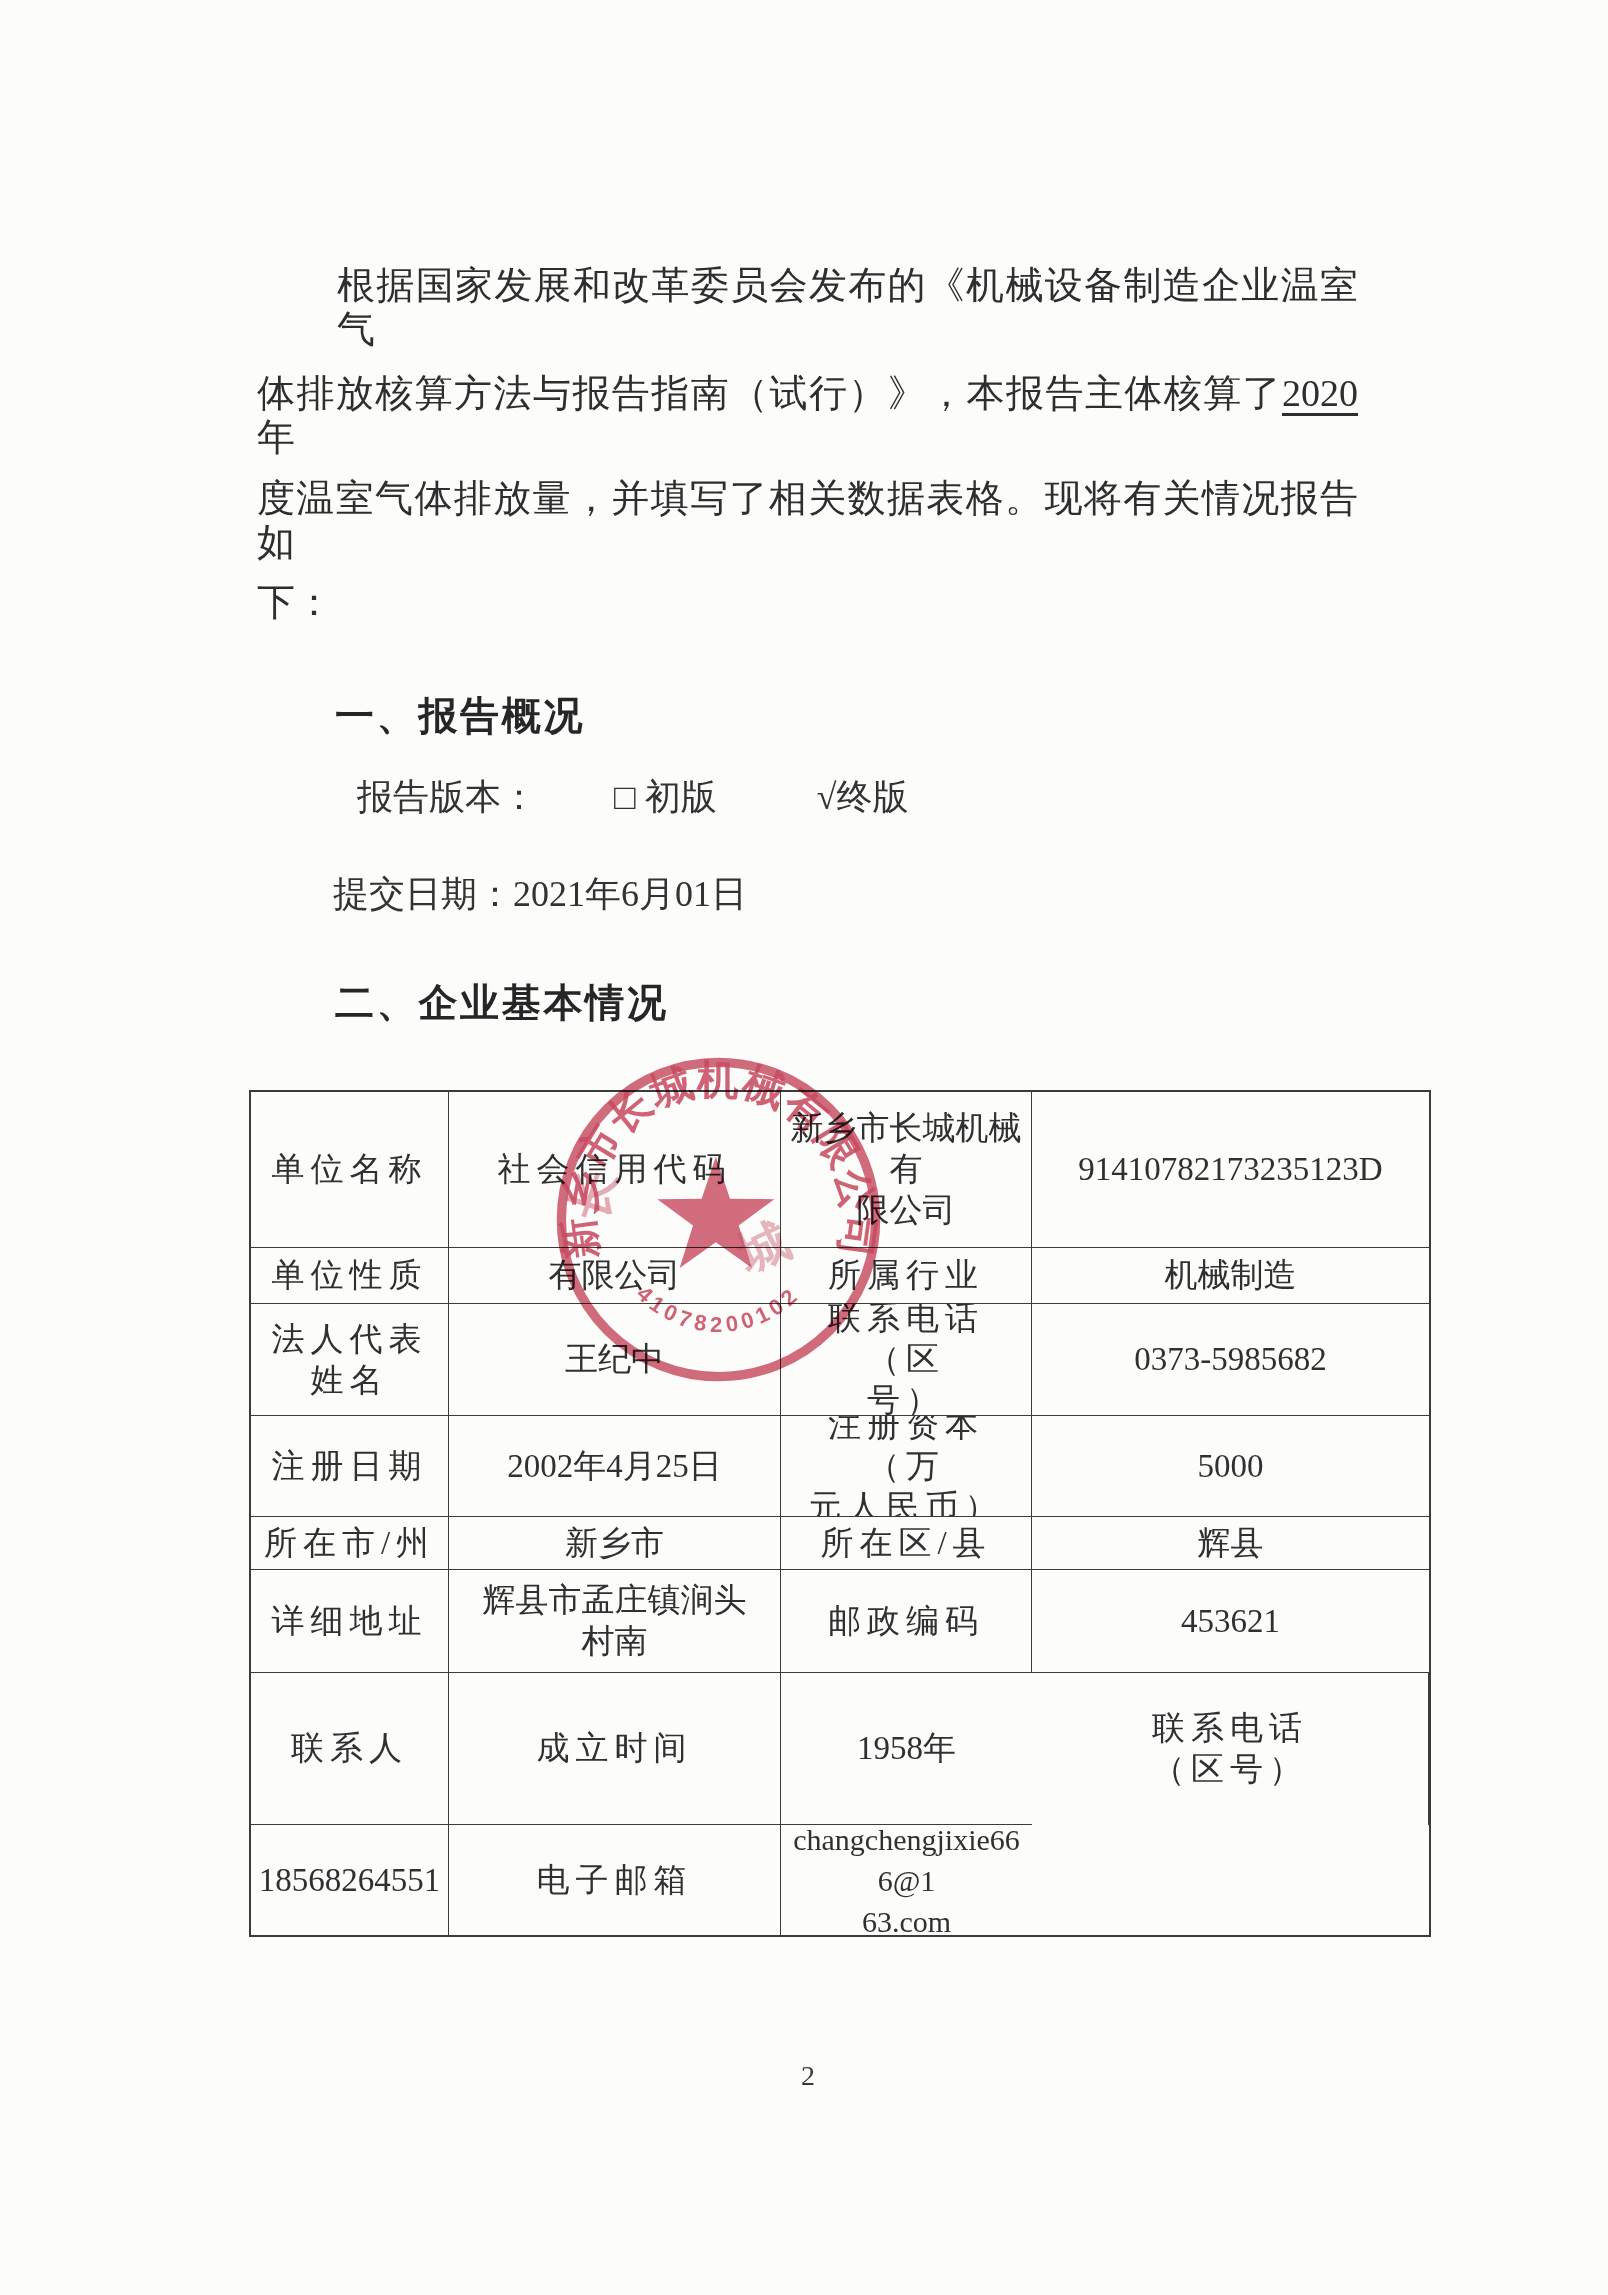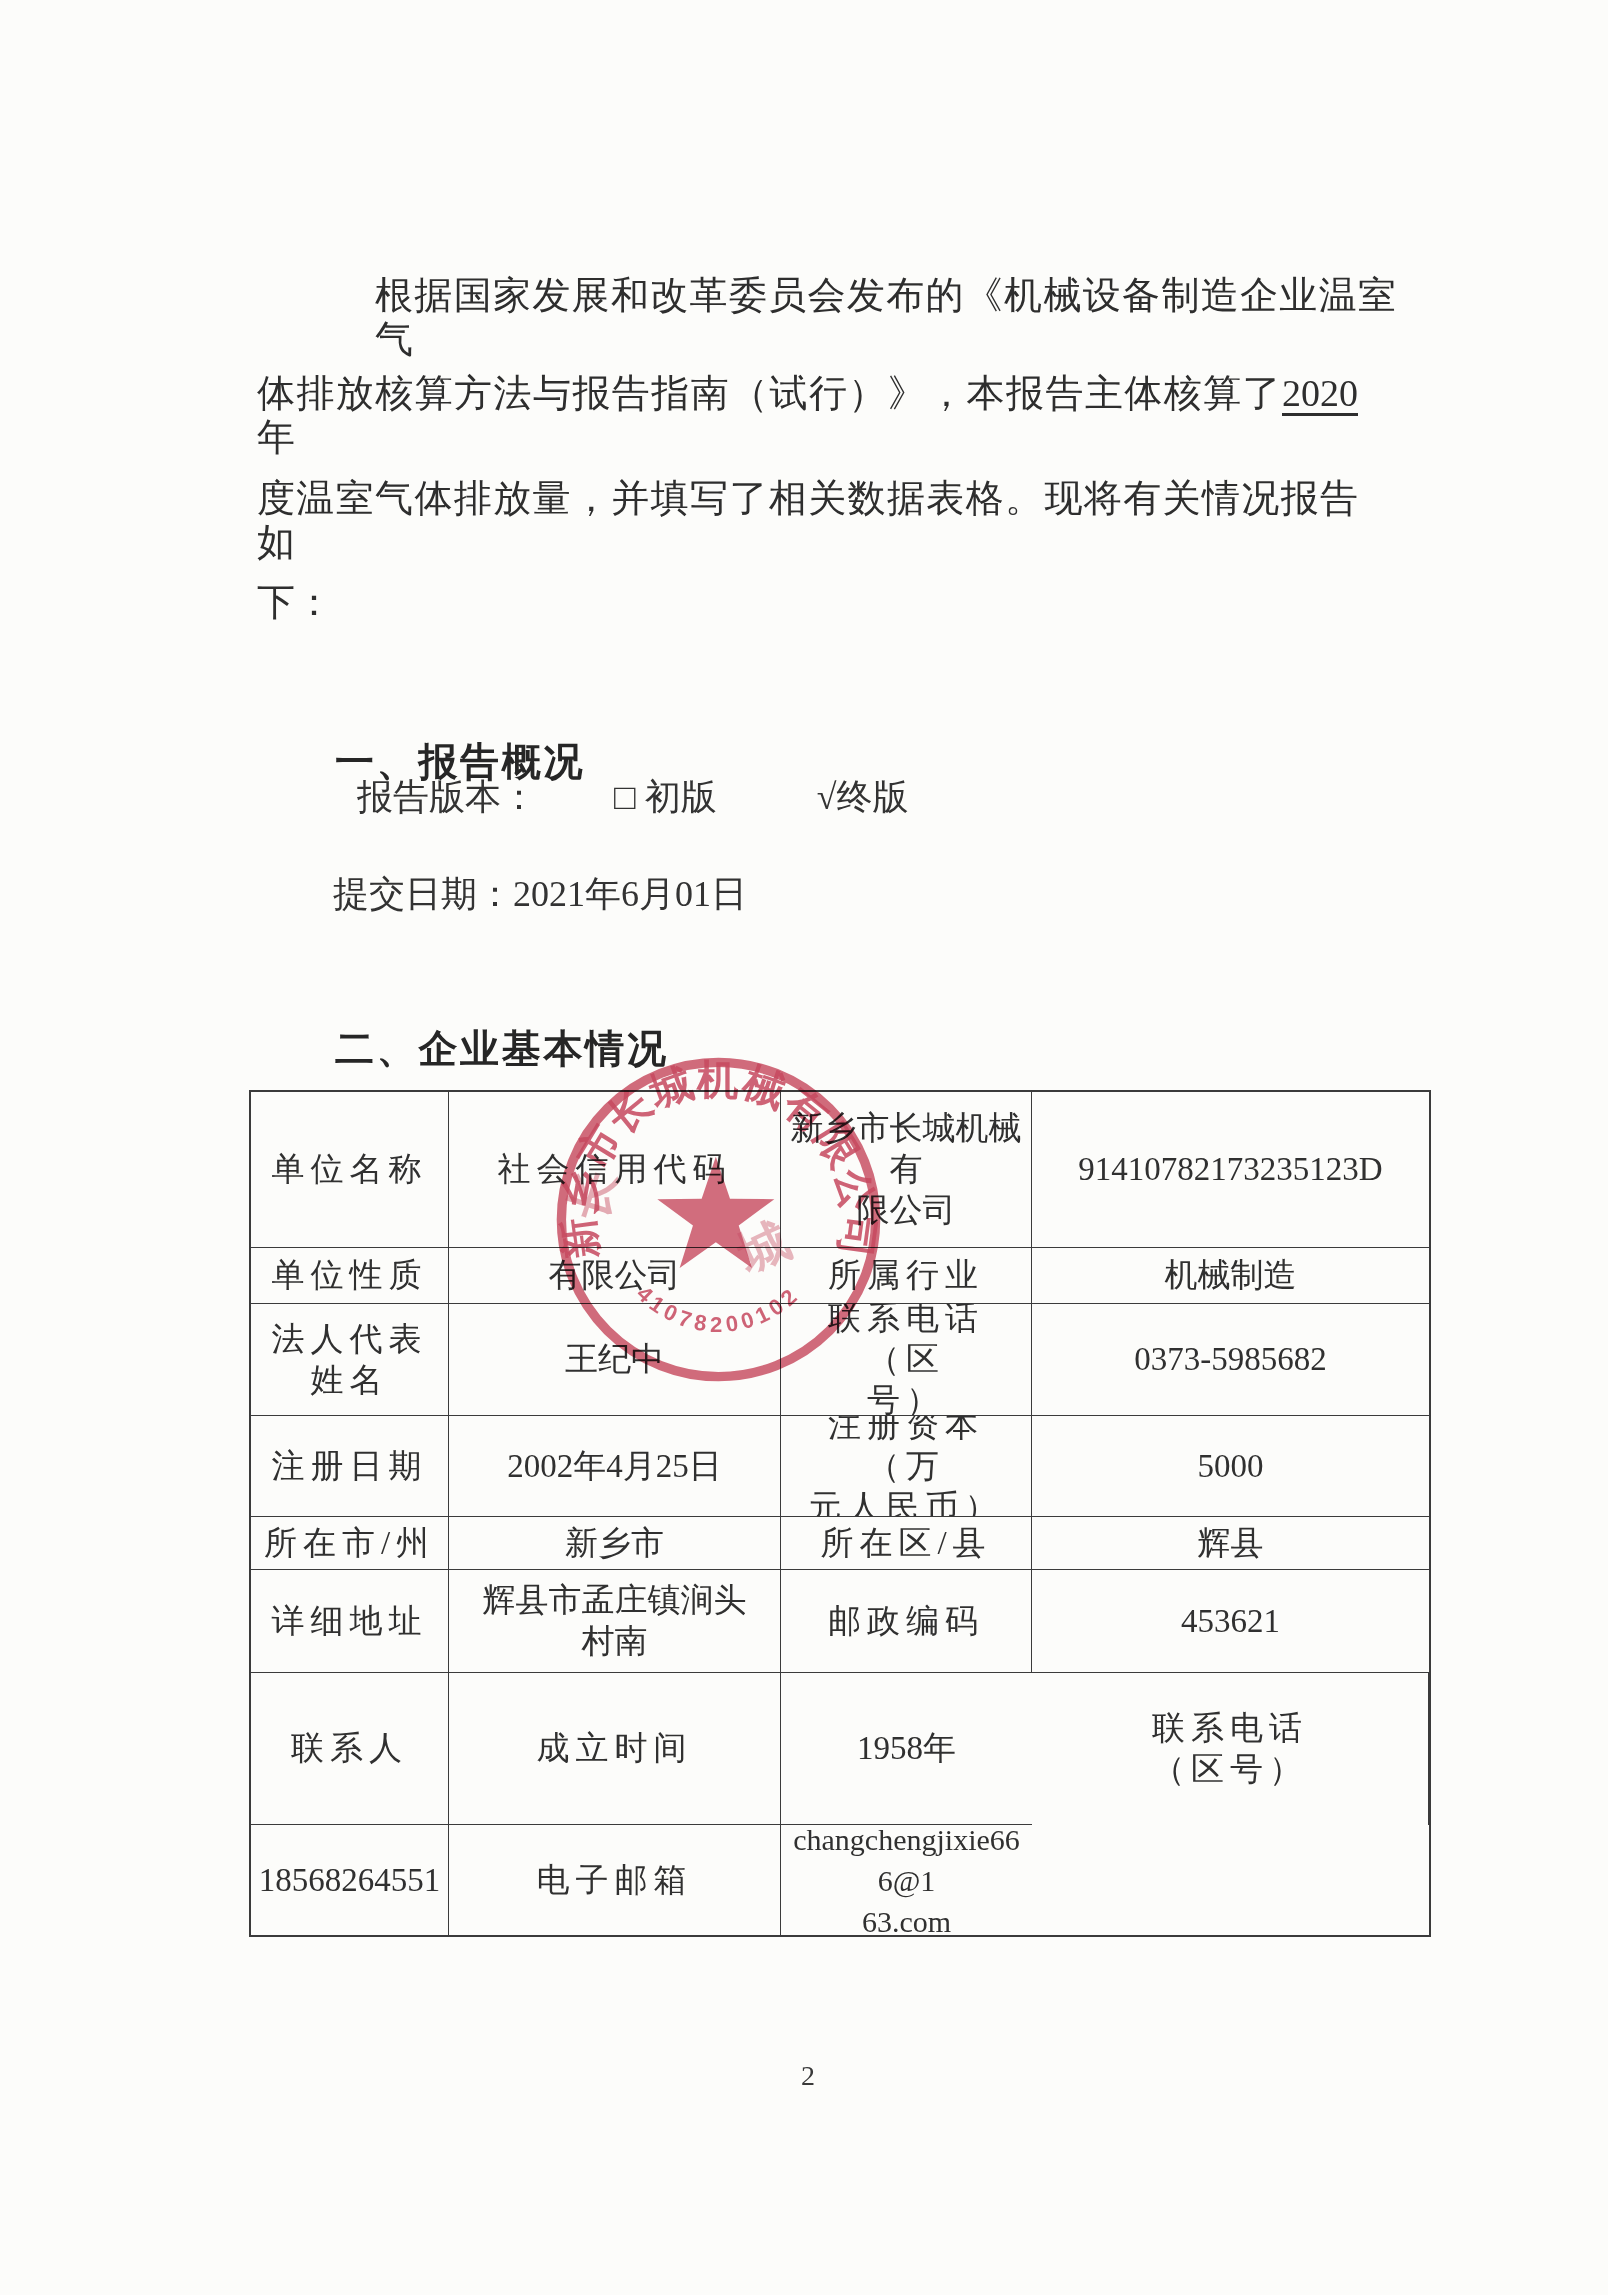--- a/index.html
+++ b/index.html
@@ -29,21 +29,20 @@
     text-underline-offset:6.7px;
   }
   .h-sec{
     position:absolute;
     font-family:Liberation Serif, serif;
     font-weight:700;
     font-size:39px;
     letter-spacing:2.7px;
     color:#262626;
     white-space:nowrap;
-    margin-top:46px;
   }
   .meta-line{
     position:absolute;
     font-size:36px;
     white-space:nowrap;
     color:#333;
   }
   .opt{display:inline-block;}
   .opt-init{margin-left:77px;}
   .opt-final{margin-left:100px;}
@@ -93,21 +92,21 @@
     text-align:center;
     font-size:28px;
     color:#3a3a3a;
   }
 </style>
 </head>
 <body>
 
 <div class="page">
 
-  <div class="line just" style="left:337px;top:273px;width:1021px;margin-left:38px;">根据国家发展和改革委员会发布的《机械设备制造企业温室气</div>
+  <div class="line just" style="left:337px;top:263px;width:1021px;">根据国家发展和改革委员会发布的《机械设备制造企业温室气</div>
 
   <div class="line just" style="left:257px;top:371px;width:1101px;">
     <span>体排放核算方法与报告指南（试行）》，本报告主体核算了</span><span class="uline">2020</span><span>年</span>
   </div>
 
   <div class="line just" style="left:257px;top:476px;width:1101px;">度温室气体排放量，并填写了相关数据表格。现将有关情况报告如</div>
 
   <div class="line" style="left:257px;top:580px;">下：</div>
 
   <div class="h-sec" style="left:335px;top:689px;">一、报告概况</div>

